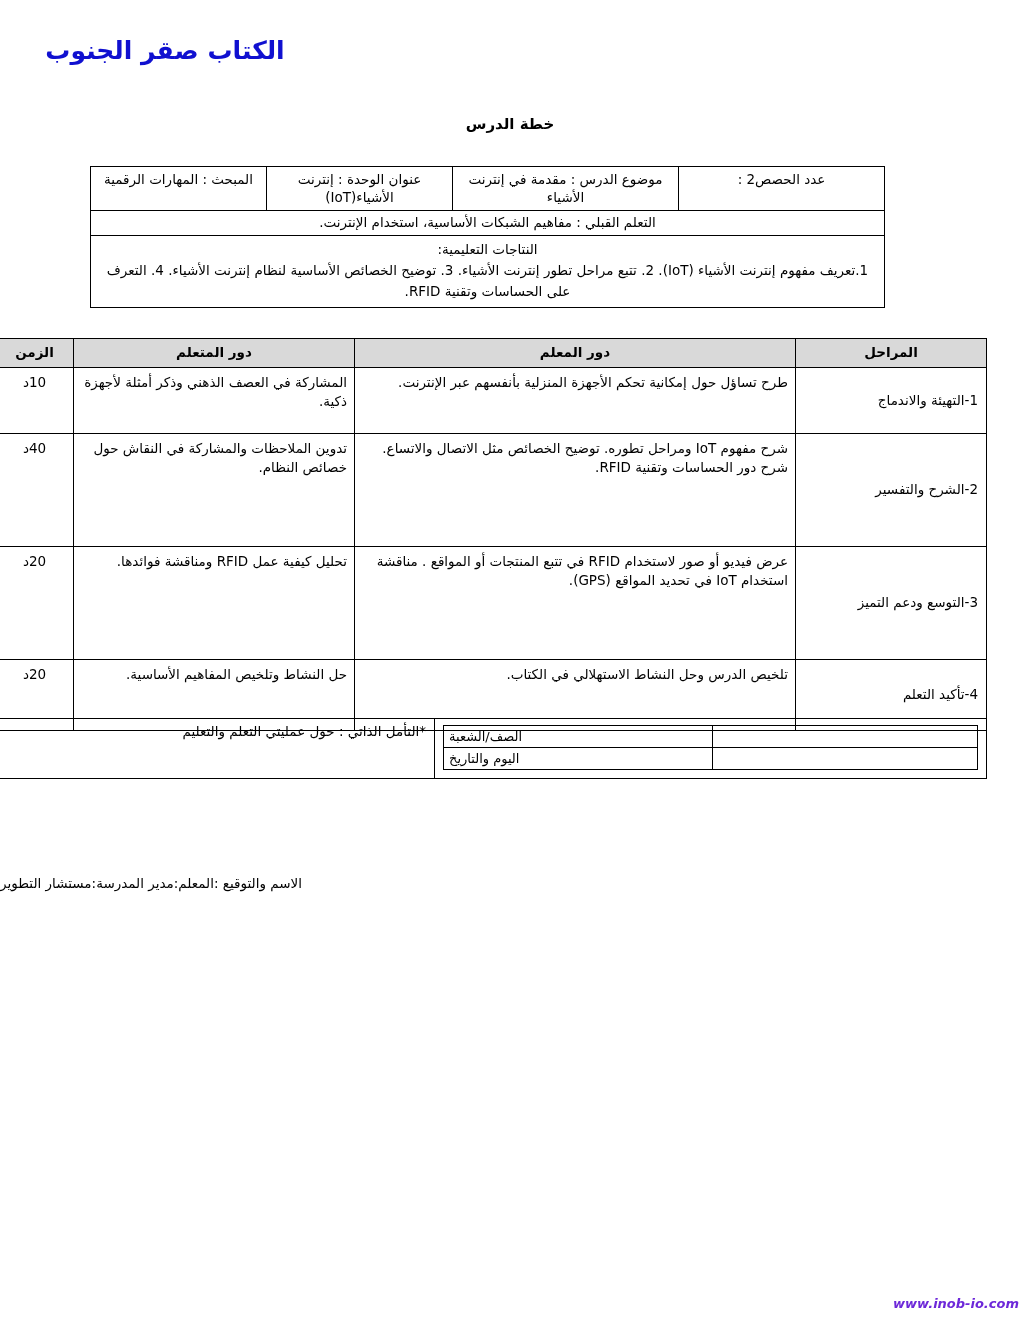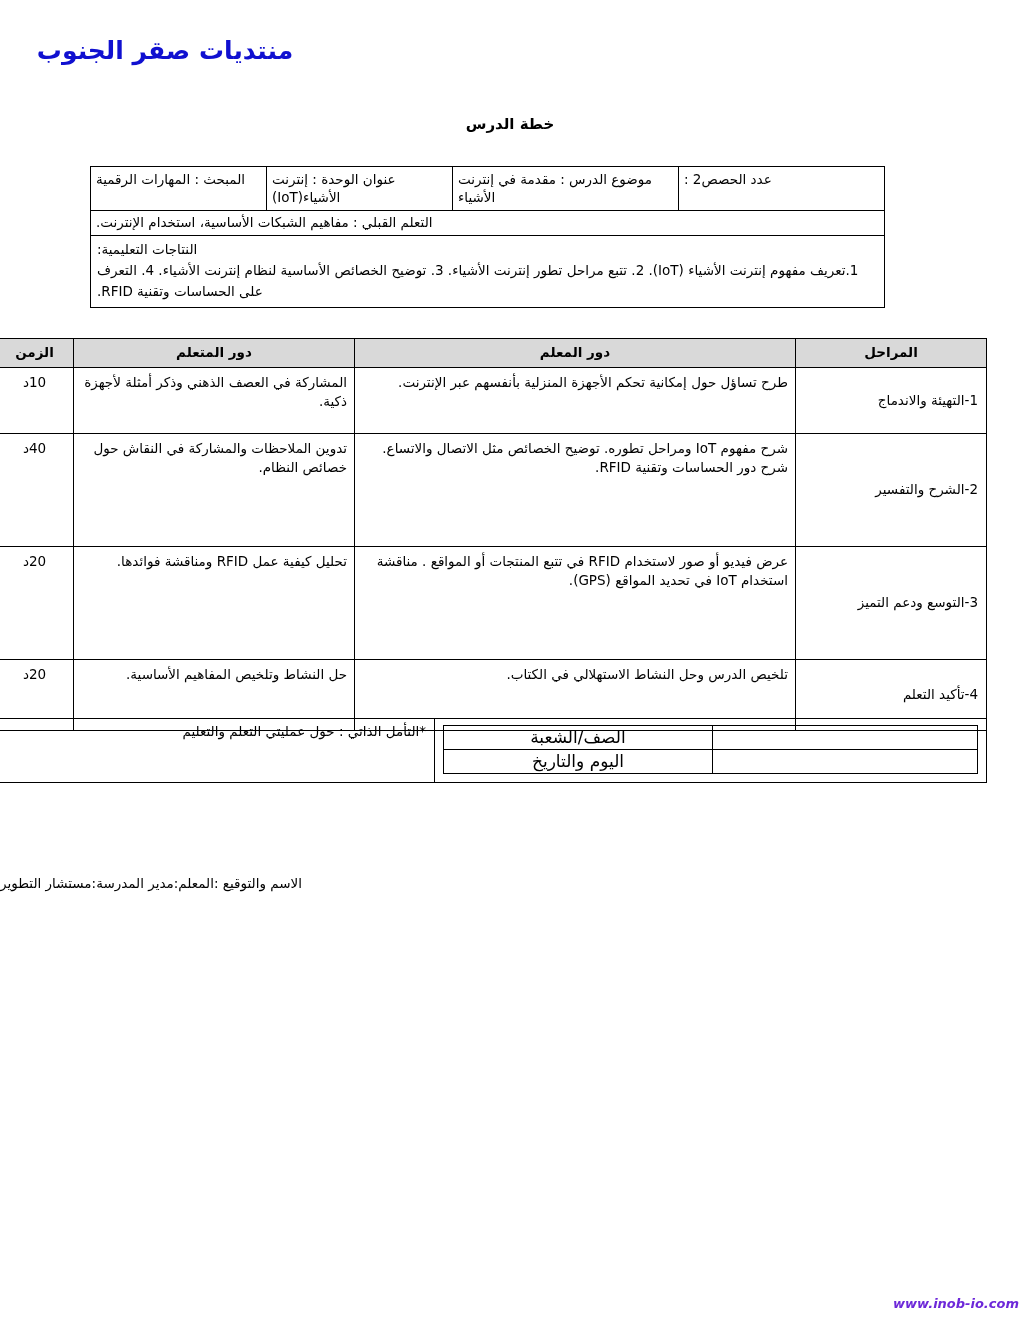--- a/index.html
+++ b/index.html
@@ -63,21 +63,21 @@
     border-collapse: collapse;
     width: 100%;
     table-layout: fixed;
   }
   table.info td {
     border: 1px solid #000000;
     vertical-align: top;
     padding: 3px 5px 4px 5px;
     font-size: 13.5px;
     line-height: 1.35;
-    text-align: left;
+    text-align: center;
     margin-left: 7px;
   }
   .info .c-skill   { width: 165px; }
   .info .c-unit    { width: 175px; }
   .info .c-subject { width: 215px; }
   .info .c-count   { width: 195px; }
 
   .info .row-prior td {
     font-size: 13.5px;
     padding-top: 2px;
@@ -173,22 +173,22 @@
     padding: 6px 8px 8px 8px !important;
   }
   table.reflect-inner {
     border-collapse: collapse;
     width: 100%;
     table-layout: fixed;
   }
   table.reflect-inner td {
     border: 1px solid #000000;
     height: 18px;
-    font-size: 17px;
-    text-align: center;
+    font-size: 13px;
+    text-align: left;
     padding: 1px 5px 2px 5px;
     vertical-align: middle;
   }
   .ri-label { width: 258px; }
   .ri-blank { width: auto; }
 
   
   .signatures {
     position: absolute;
     top: 875px;
@@ -218,21 +218,21 @@
     color: #6d28d9;
     direction: ltr;
     white-space: nowrap;
   }
 </style>
 </head>
 <body>
 
 <div class="page">
 
-  <div class="forum-header">منتديات صقر الجنوب</div>
+  <div class="forum-header">الكتاب صقر الجنوب</div>
 
   <div class="doc-title">خطة الدرس</div>
 
   <div class="info-wrap">
     <table class="info">
       <tbody>
         <tr>
           <td class="c-count">عدد الحصص2 :</td>
           <td class="c-subject">موضوع الدرس : مقدمة في إنترنت الأشياء</td>
           <td class="c-unit">عنوان الوحدة : إنترنت الأشياء(IoT)</td>

